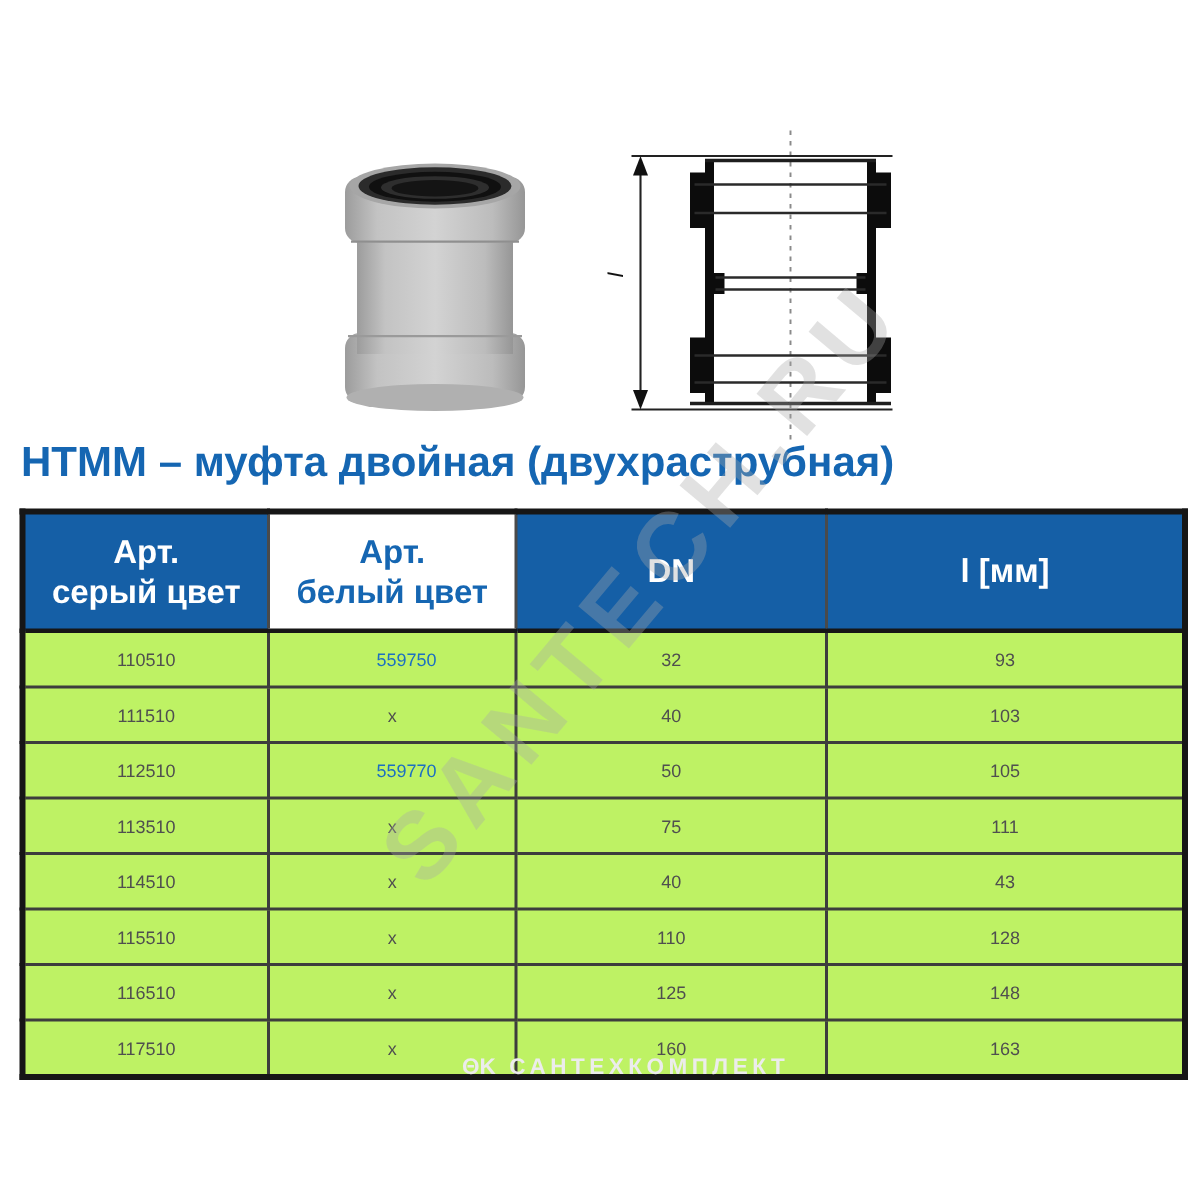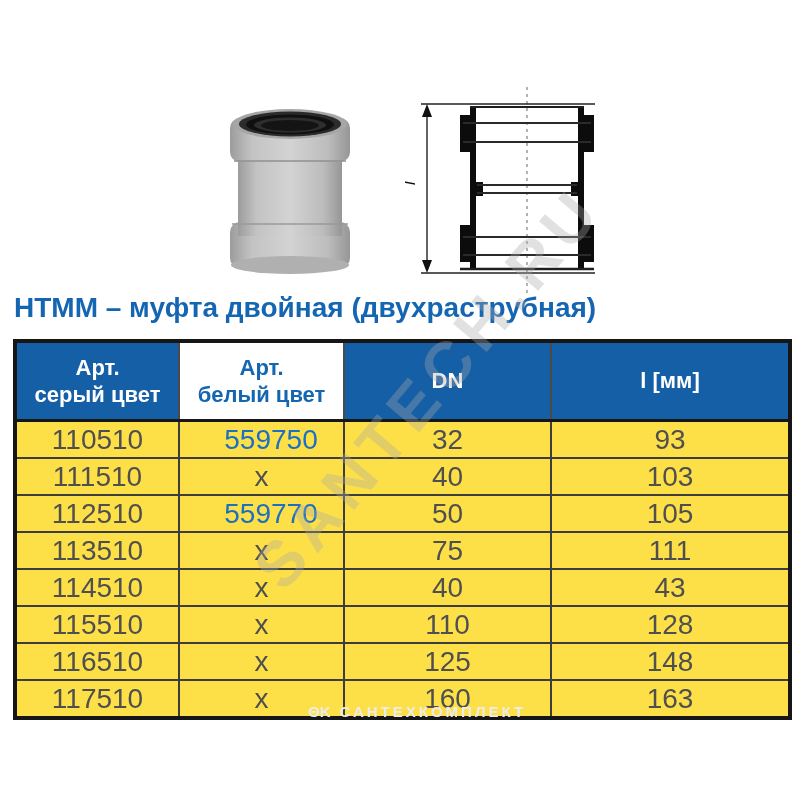--- a/index.html
+++ b/index.html
@@ -27,21 +27,21 @@
   }
   .spec-table th{
     background:#155fa6;color:#ffffff;
     font-size:22px;font-weight:600;line-height:1.25;
     height:74px;border-bottom:3px solid #161616;
   }
   .spec-table th.white-col{
     background:#ffffff;color:#1566b2;
   }
   .spec-table td{
-    height:33px;font-size:28px;color:#4f4f4f;background:#fde047;
+    height:33px;font-size:12px;color:#4f4f4f;background:#bef264;
     border-color:#3d3d3d;
   }
   .spec-table td.art-white.link{color:#1c6fc2;padding-left:20px;}
   .hl{display:block;}
 
   
   .wm-diagonal{
     position:absolute;left:150px;top:350px;width:560px;height:80px;
     transform:rotate(-50deg);
     font-size:64px;font-weight:bold;letter-spacing:8px;

